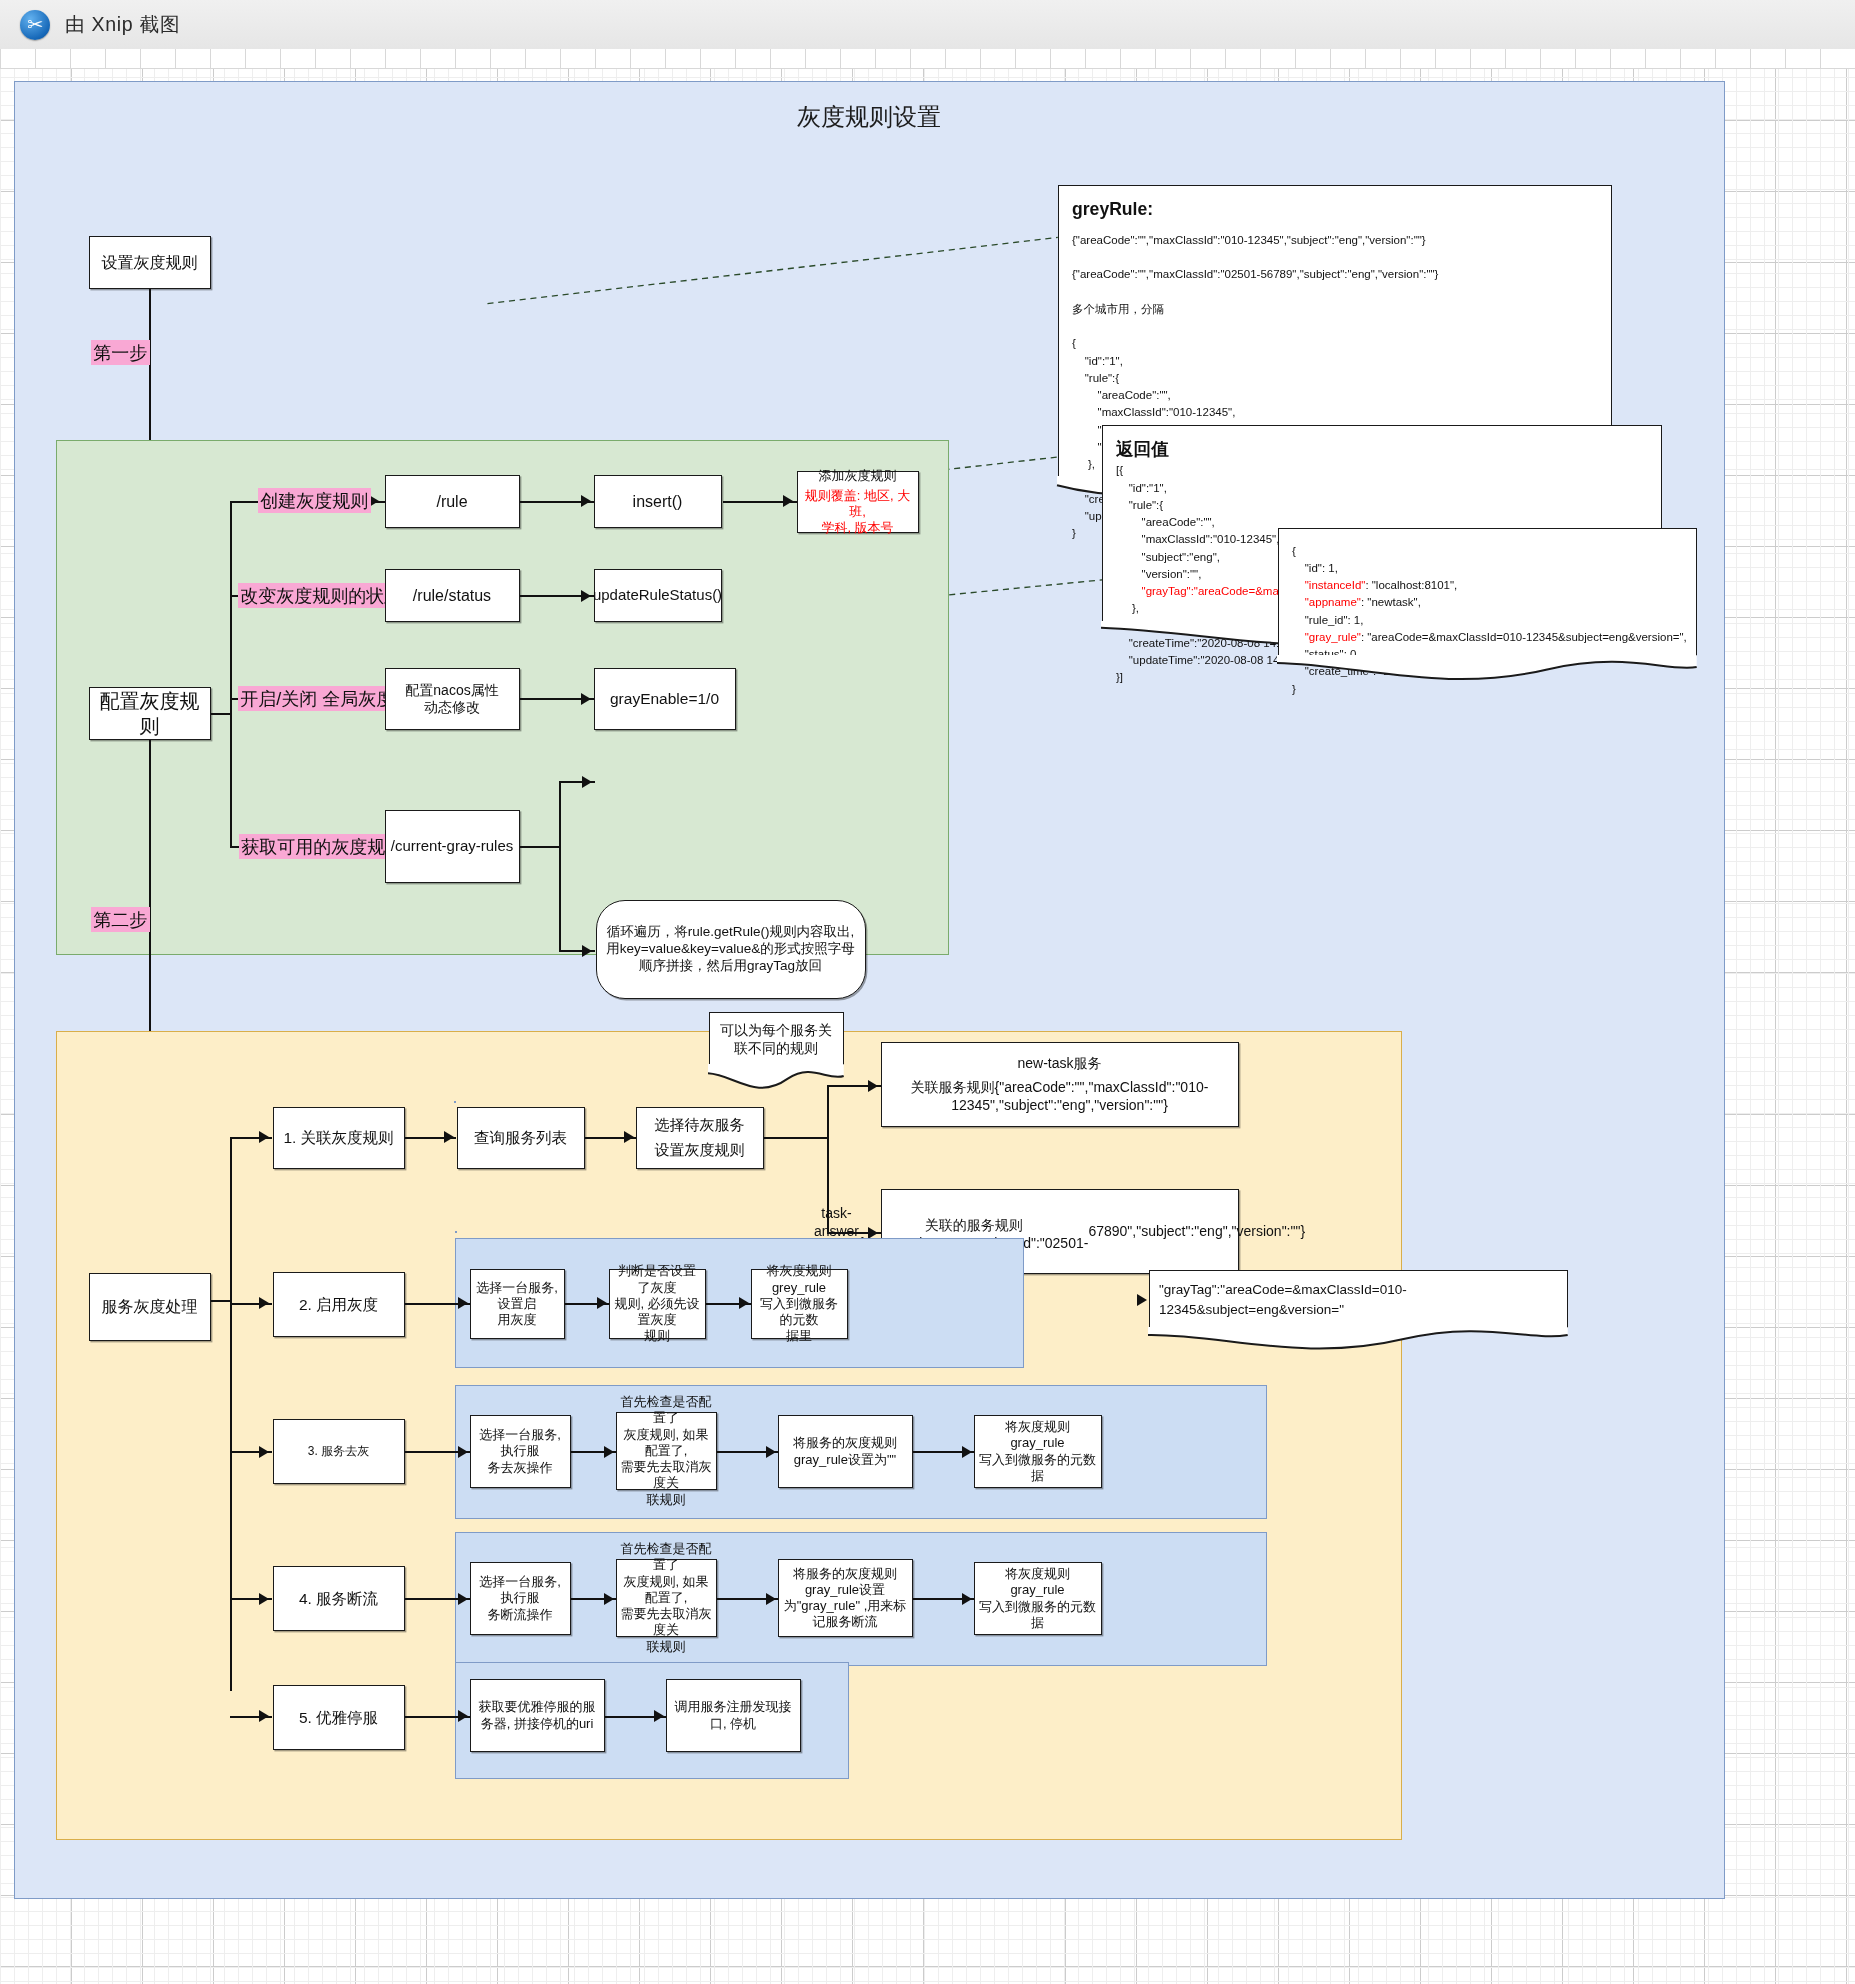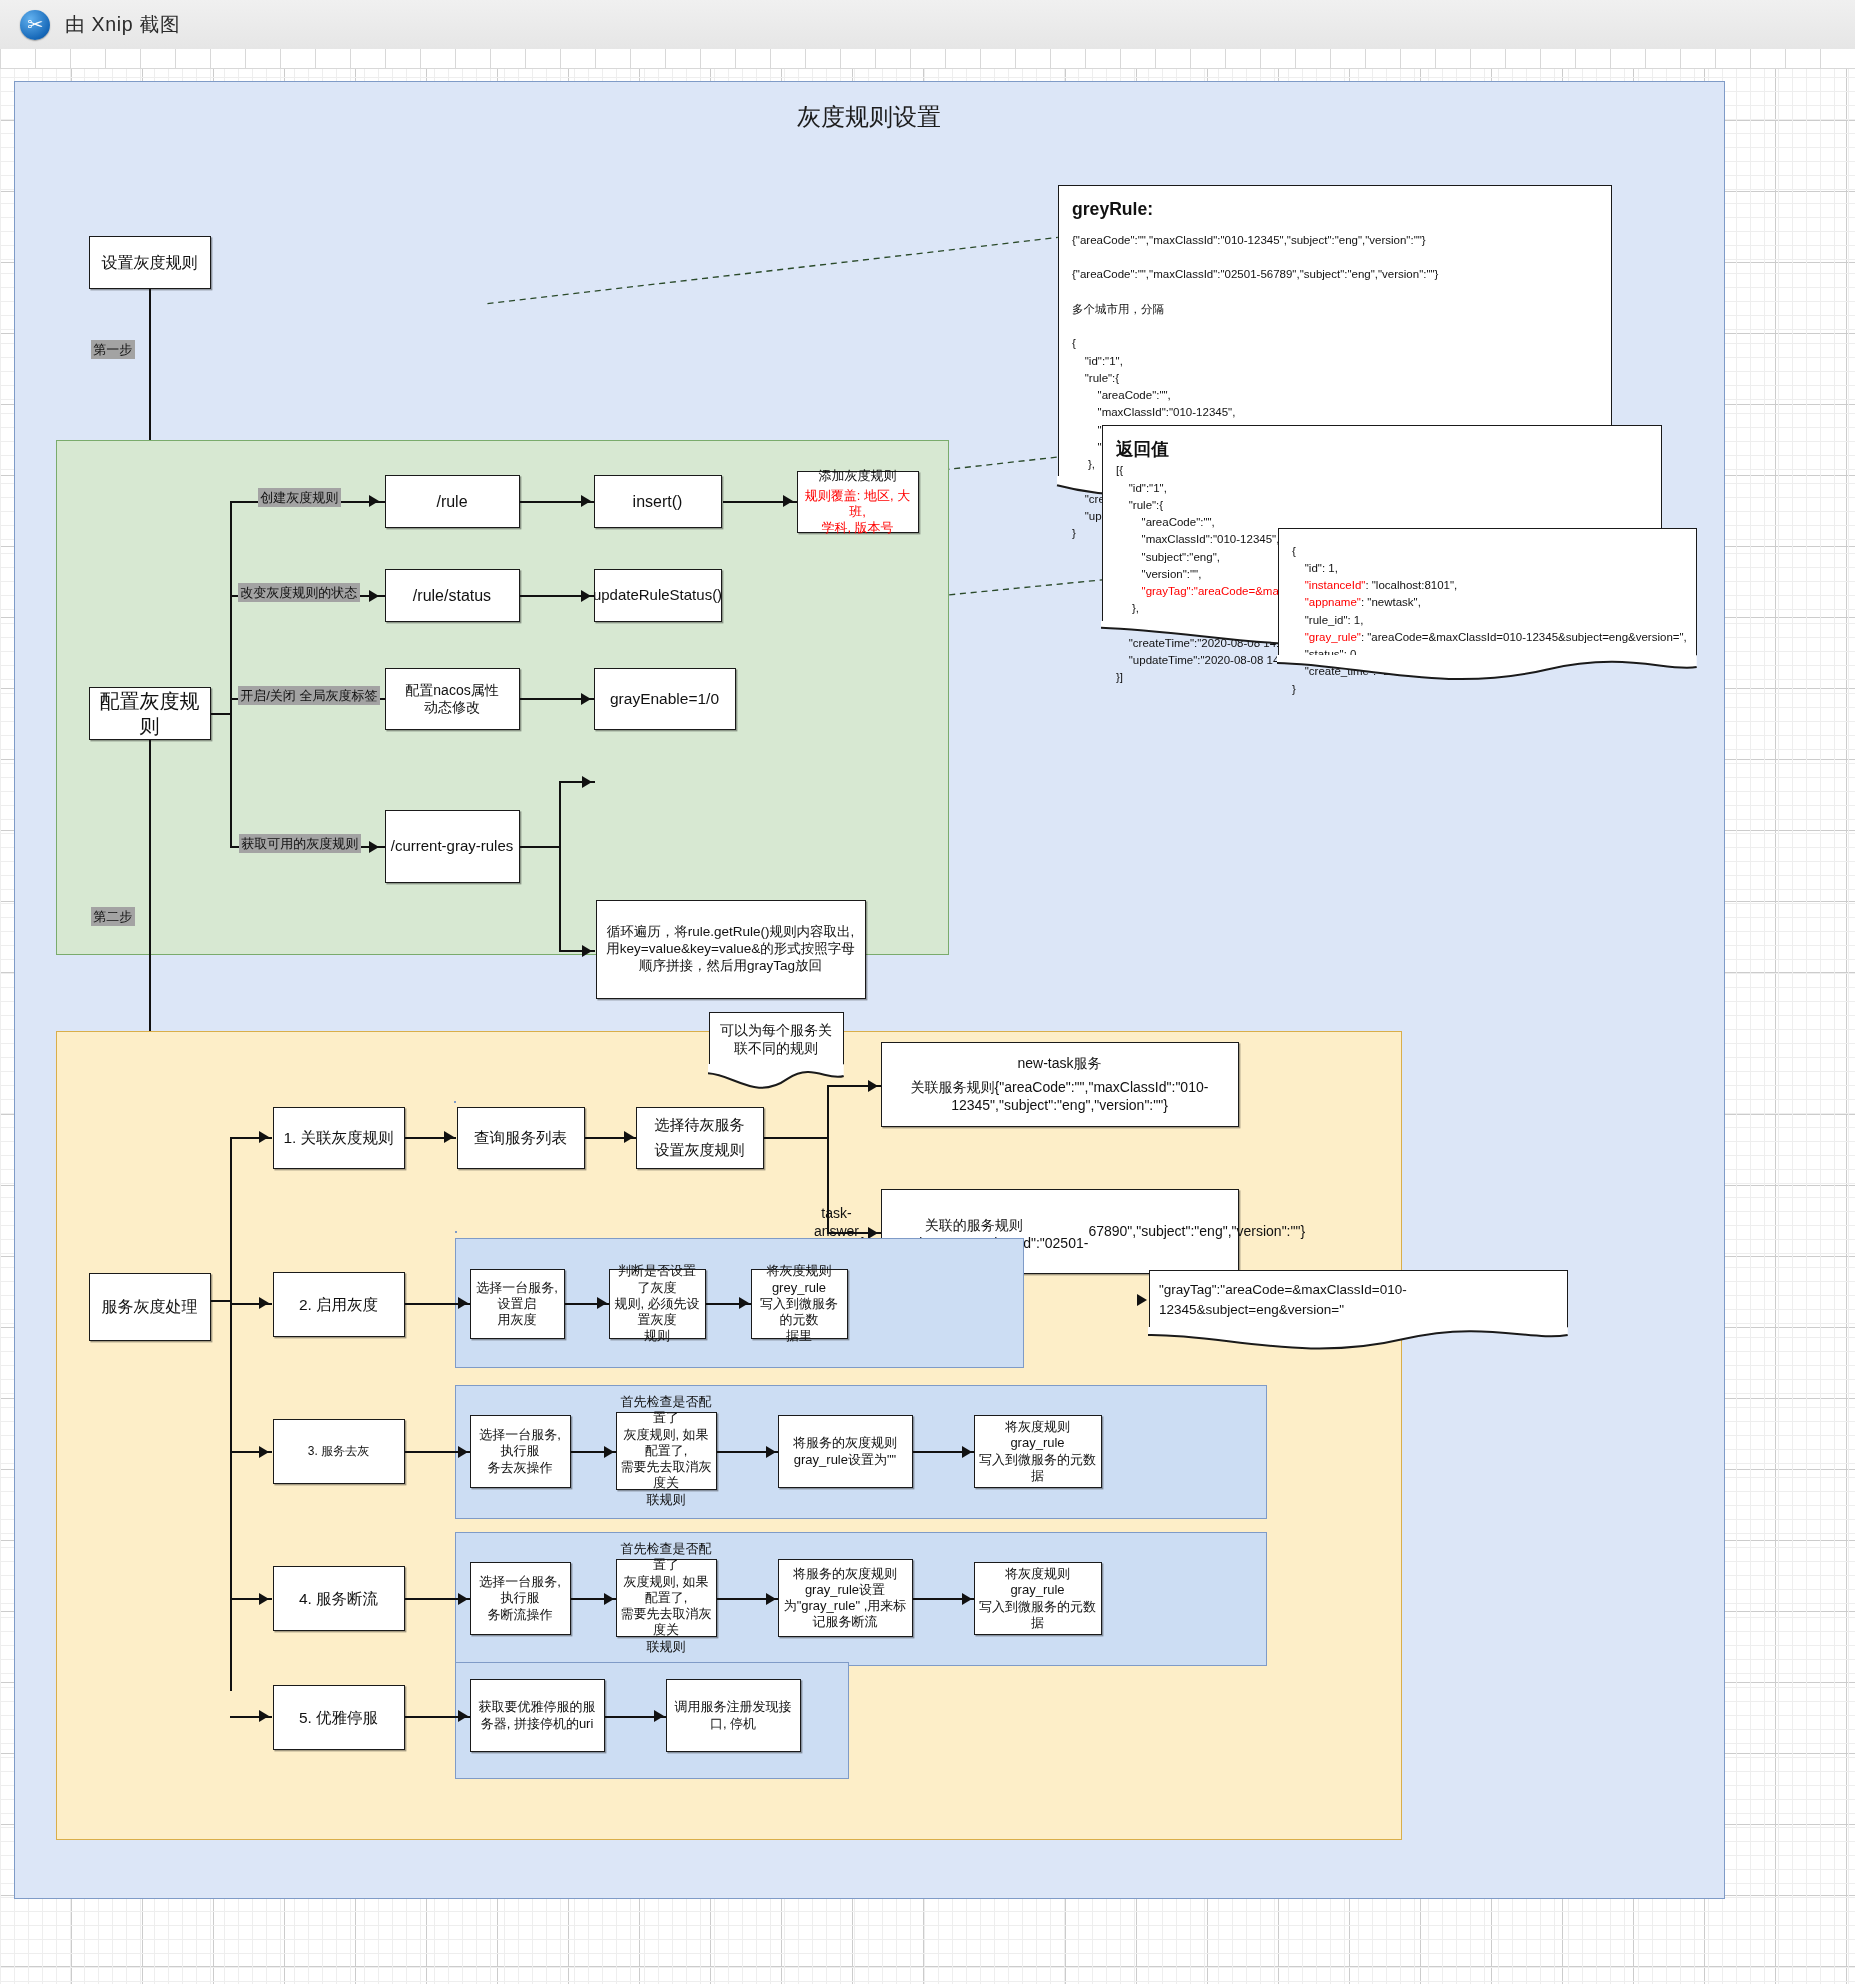--- a/index.html
+++ b/index.html
@@ -104,21 +104,21 @@
     position:absolute;width:0;height:0;
     border-top:6px solid transparent;border-bottom:6px solid transparent;
     border-left:10.8px solid #111;
   }
   .arrow-d{
     position:absolute;width:0;height:0;
     border-left:6px solid transparent;border-right:6px solid transparent;
     border-top:10.8px solid #111;
   }
   .elabel{
-    position:absolute;background:#a3a3a3;color:#111;font-size:13px;
+    position:absolute;background:#f9a8d4;color:#111;font-size:18px;
     padding:0.7px 2.7px;white-space:nowrap;text-align:right;
   }
   svg.dashes{position:absolute;left:0;top:0;pointer-events:none;}
 </style>
 </head>
 <body>
 
 <div id="titlebar">
   <div class="app-icon">
     <span class="sc">✂</span>
@@ -213,21 +213,21 @@
     <div class="node" style="left:370px;top:728px;width:135px;height:73px;font-size:15px;">
       <span>/current-gray-rules</span>
     </div>
 
     <div class="ln-h" style="left:505px;top:764px;width:41px;"></div>
     <div class="ln-v" style="left:544px;top:699px;height:169px;"></div>
     <div class="ln-h" style="left:544px;top:699px;width:36px;"></div>
     <div class="arrow-r" style="left:567px;top:694px;"></div>
     <div class="ln-h" style="left:544px;top:868px;width:36px;"></div>
     <div class="arrow-r" style="left:567px;top:863px;"></div>
-    <div class="node" style="left:581px;top:818px;width:270px;height:99px;font-size:13.5px;flex-direction:column;">
+    <div class="node" style="left:581px;top:818px;width:270px;height:99px;font-size:13.5px;flex-direction:column;border-radius:29px;">
       <span class="ln">循环遍历，将rule.getRule()规则内容取出,</span>
       <span class="ln">用key=value&amp;key=value&amp;的形式按照字母</span>
       <span class="ln">顺序拼接，然后用grayTag放回</span>
     </div>
 
     <div class="ln-v" style="left:134px;top:658px;height:533px;"></div>
     <div class="arrow-d" style="left:130px;top:1180px;"></div>
     <div class="elabel" style="left:76px;top:825px;">第二步</div>
 
     <div class="note" style="left:1043px;top:103px;width:554px;height:292px;">

